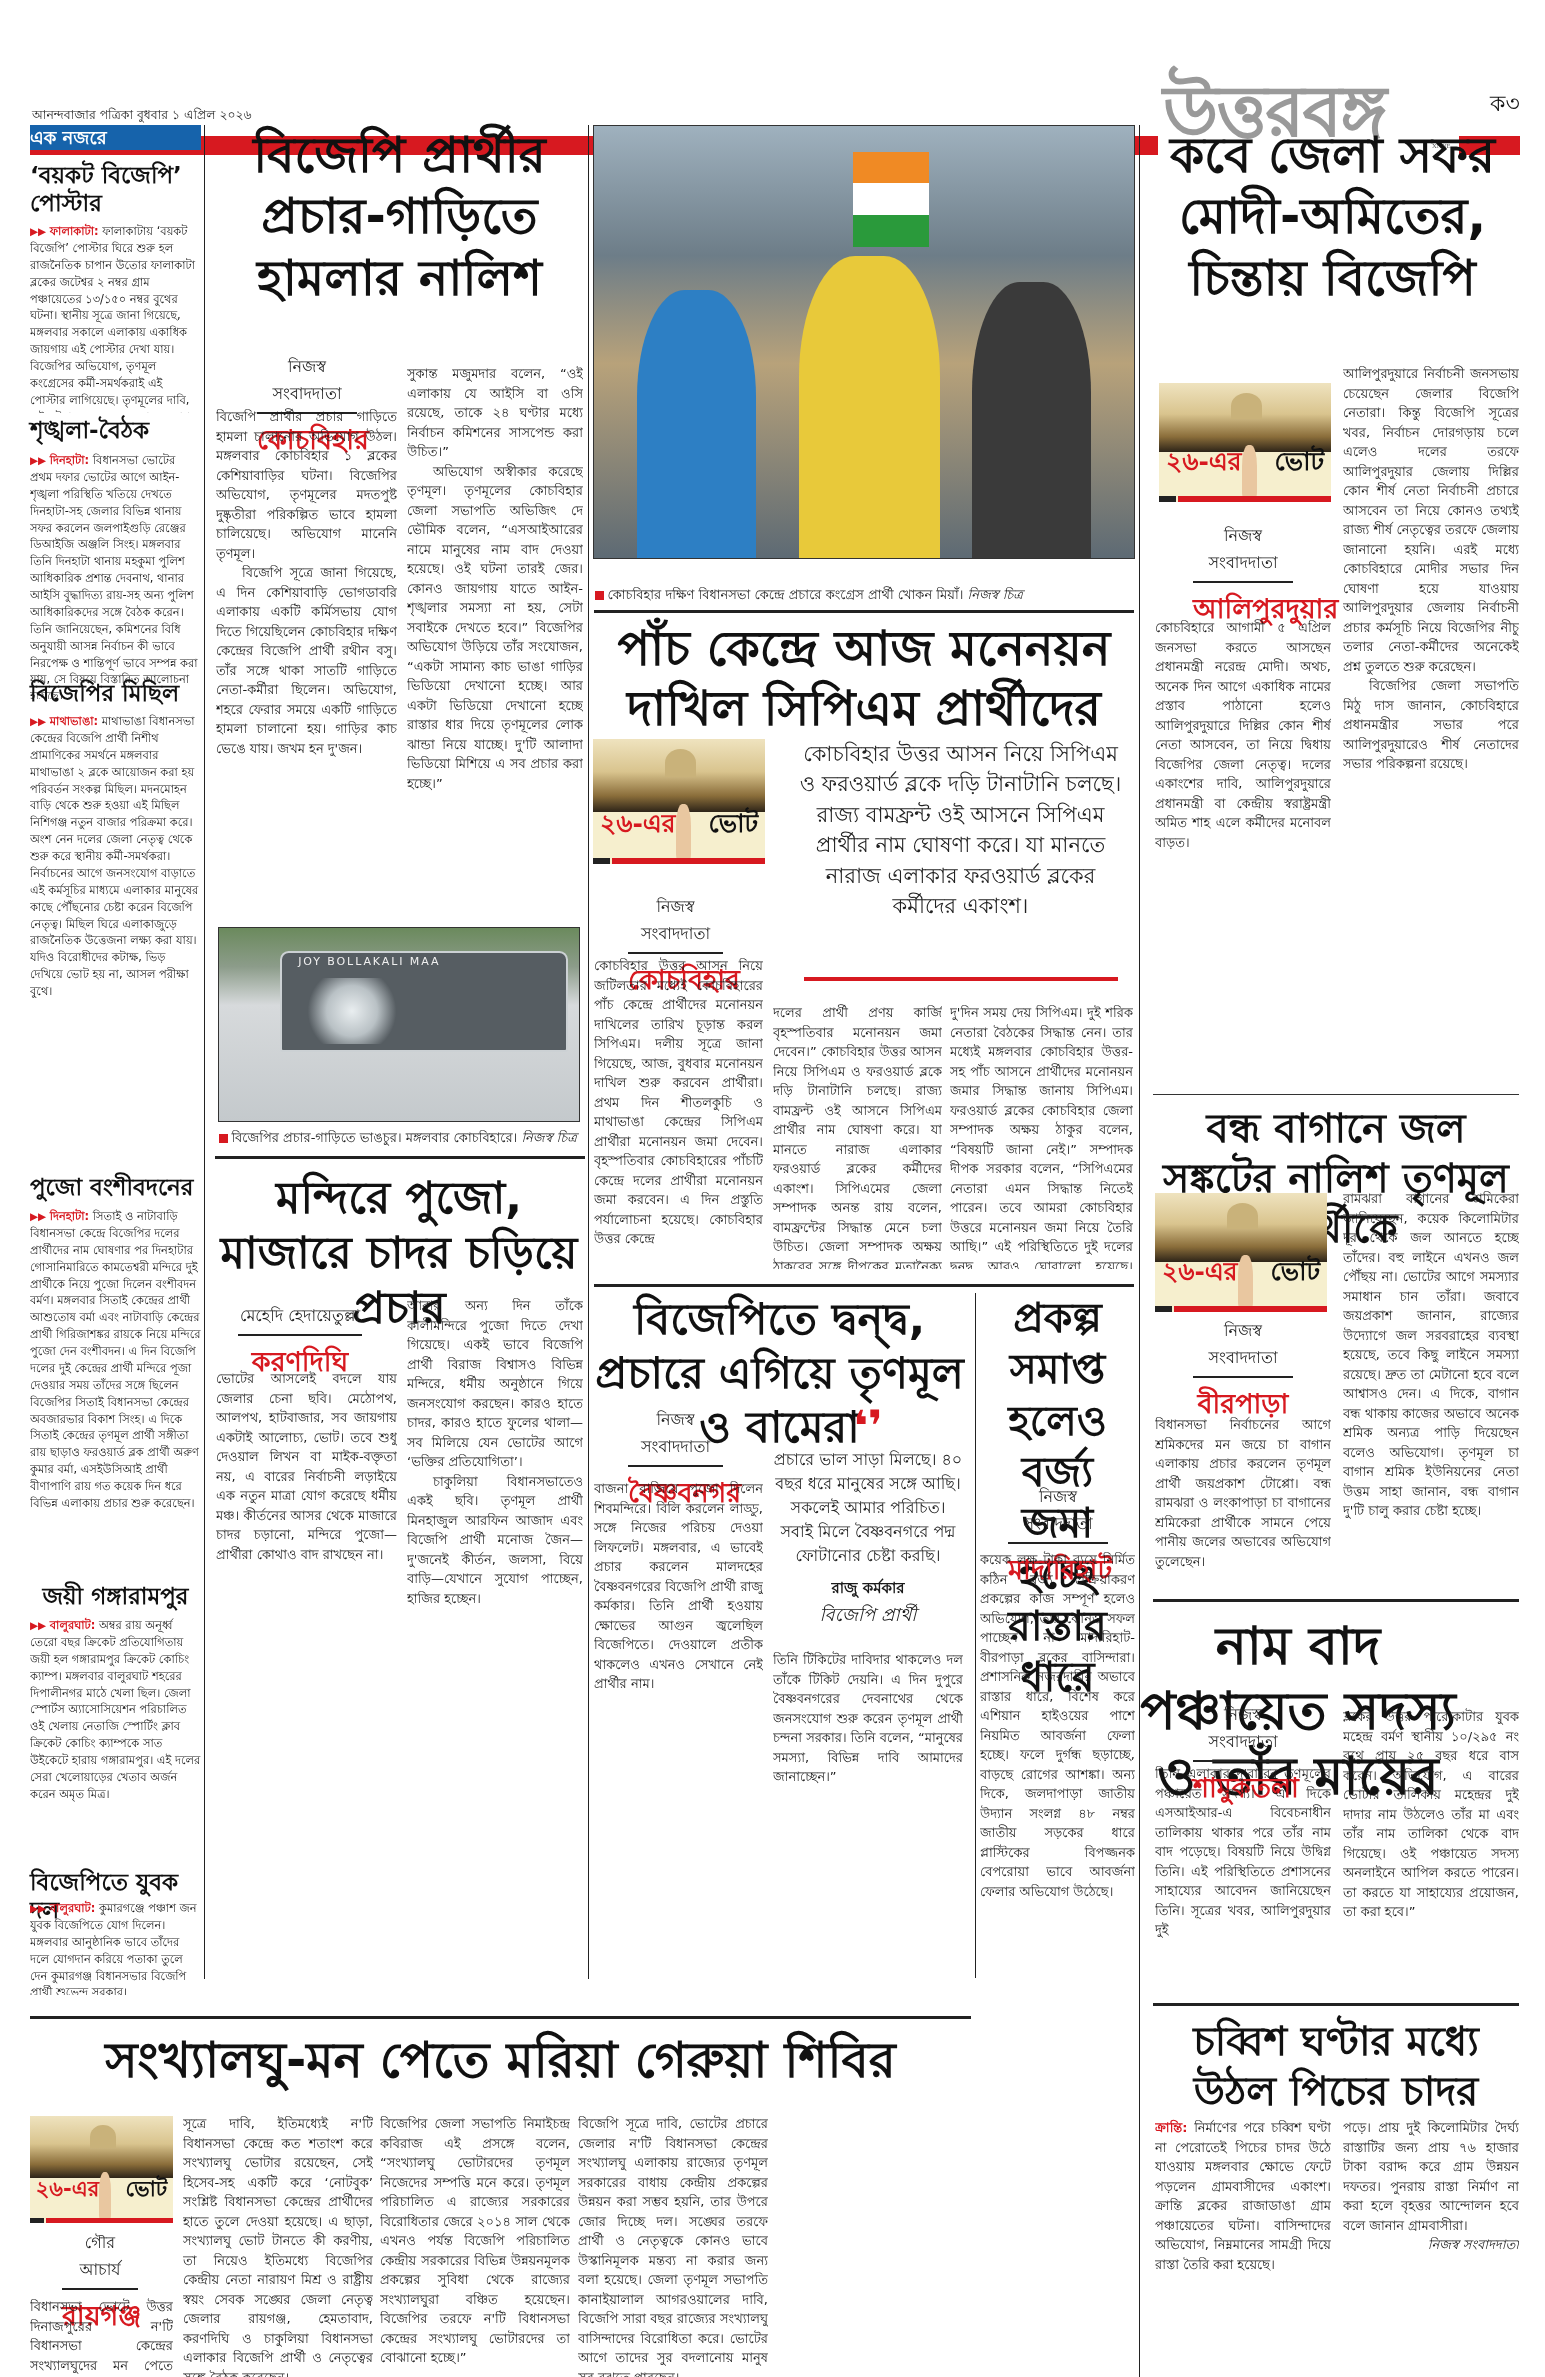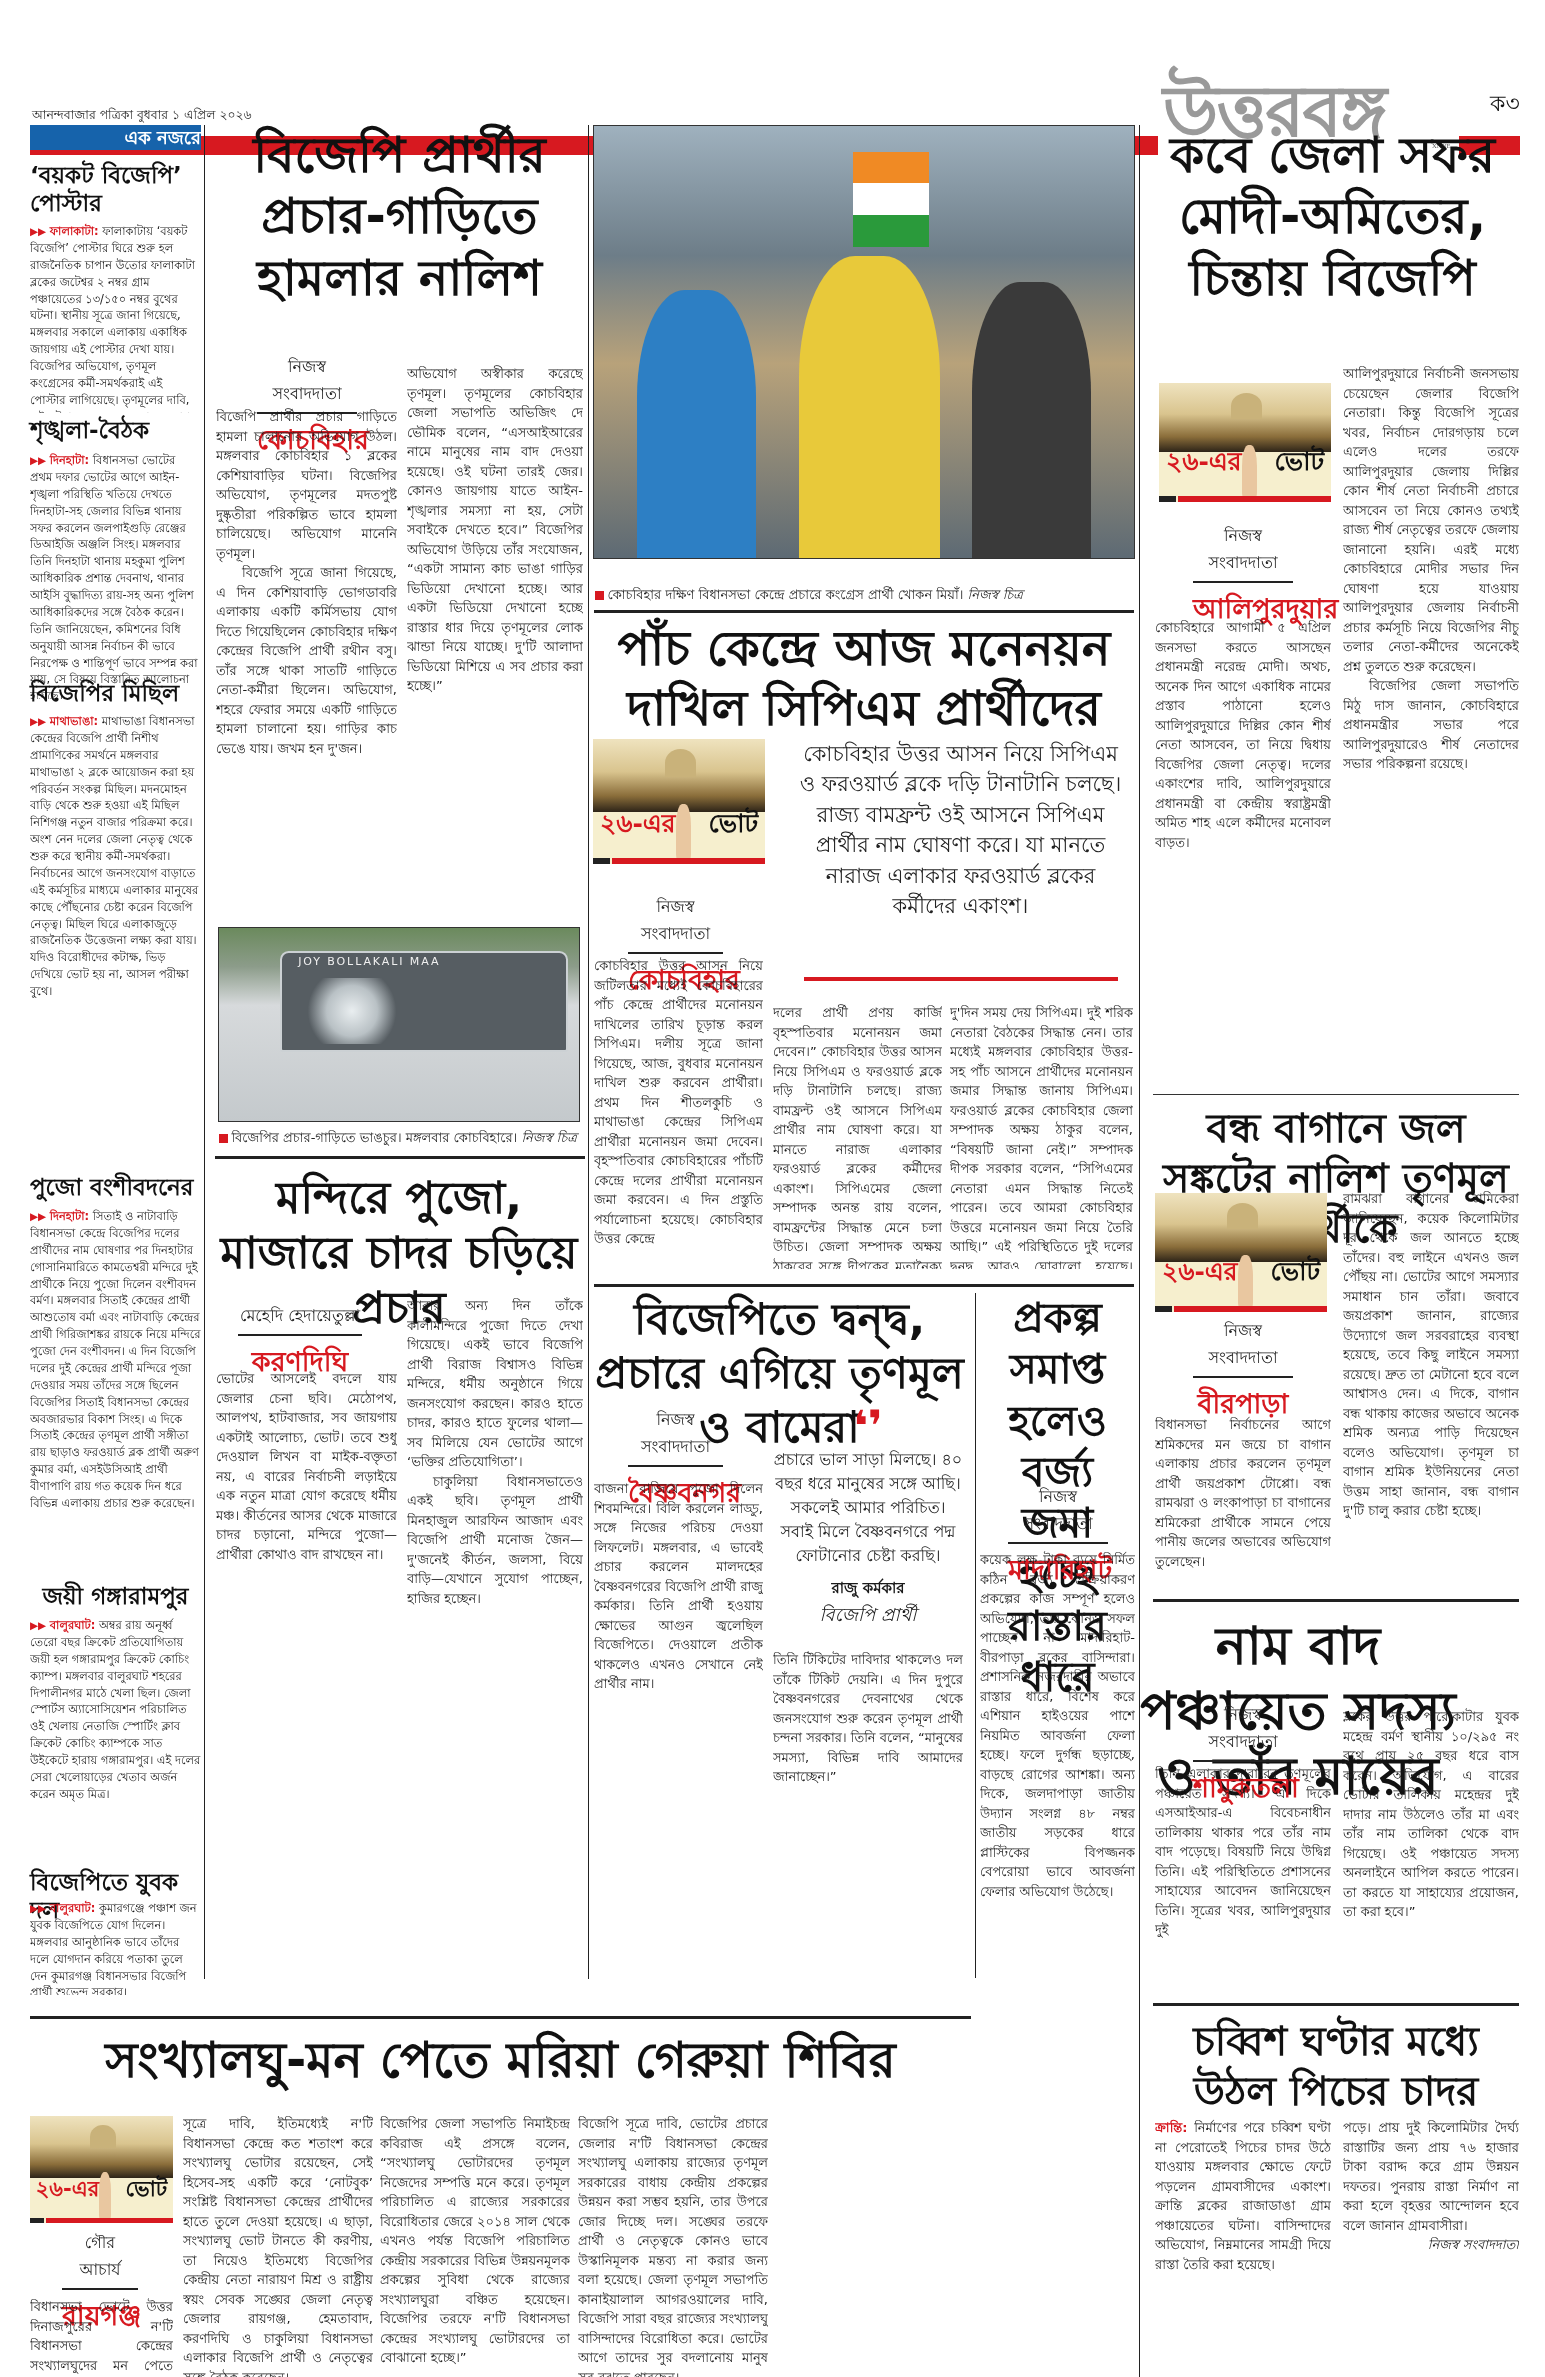--- a/index.html
+++ b/index.html
@@ -20,21 +20,21 @@
   .byline { position: absolute; text-align: center; }
   .byline .rep { font-size: 16px; color: #222; display: block; padding-bottom: 3.8px; border-bottom: 2.9px double #222; }
   .byline .loc { font-size: 27px; font-weight: bold; color: #d71920; display: block; margin-top: 4.8px; }
   .body { position: absolute; font-size: 13px; line-height: 1.5; text-align: justify; color: #1b1b1b; }
   .body p + p { text-indent: 2em; }
   .caption { position: absolute; font-size: 13px; color: #222; }
   .caption .sq { display: inline-block; width: 8.6px; height: 8.6px; background: #d71920; margin-right: 3.8px; vertical-align: middle; }
   .caption .credit { font-style: italic; }
 
   
-  .side-head { position: absolute; left: 30px; top: 125px; width: 171px; height: 25px; background: #1663ab; color: #fff; font-size: 18px; font-weight: bold; text-align: right; line-height: 25px; }
+  .side-head { position: absolute; left: 30px; top: 125px; width: 171px; height: 25px; background: #1663ab; color: #fff; font-size: 18px; font-weight: bold; text-align: left; line-height: 25px; }
   .side-title { position: absolute; left: 30px; font-size: 23px; font-weight: bold; color: #111; line-height: 1.2; width: 171px; }
   .side-body { position: absolute; left: 30px; width: 171px; font-size: 11.4px; line-height: 1.48; color: #1b1b1b; }
   .side-body .tri { color: #d71920; font-size: 10.5px; }
   .side-body .place { color: #d71920; font-weight: bold; }
 
   
   .badge { position: absolute; background: #f6efce; overflow: hidden; text-align: center; }
   .badge .bldg { position: absolute; left: 0; top: 0; right: 0; height: 58%; background: linear-gradient(180deg, #efe3bf 0%, #d9c48e 45%, #8a6d3a 78%, #2d2418 100%); }
   .badge .dome { position: absolute; left: 42%; top: 8%; width: 18%; height: 22%; border-radius: 50% 50% 0 0; background: #c9b27a; }
   .badge .num { position: absolute; left: 4%; bottom: 14%; color: #d71920; font-weight: bold; }
@@ -122,20 +122,21 @@
 <div class="headline" style="left:214px; top:125px; width:371px; font-size:49px;">বিজেপি প্রার্থীর প্রচার-গাড়িতে হামলার নালিশ</div>
 <div class="byline" style="left:257px; top:354px; width:100px;">
   <span class="rep">নিজস্ব সংবাদদাতা</span>
   <span class="loc">কোচবিহার</span>
 </div>
 <div class="body" style="left: 216px; top: 407px; width: 181px; height: 511px; overflow: hidden;">
   <p>বিজেপি প্রার্থীর প্রচার গাড়িতে হামলা চালানোর অভিযোগ উঠল। মঙ্গলবার কোচবিহার ১ ব্লকের কেশিয়াবাড়ির ঘটনা। বিজেপির অভিযোগ, তৃণমূলের মদতপুষ্ট দুষ্কৃতীরা পরিকল্পিত ভাবে হামলা চালিয়েছে। অভিযোগ মানেনি তৃণমূল।</p>
   <p>বিজেপি সূত্রে জানা গিয়েছে, এ দিন কেশিয়াবাড়ি ভোগডাবরি এলাকায় একটি কর্মিসভায় যোগ দিতে গিয়েছিলেন কোচবিহার দক্ষিণ কেন্দ্রের বিজেপি প্রার্থী রথীন বসু। তাঁর সঙ্গে থাকা সাতটি গাড়িতে নেতা-কর্মীরা ছিলেন। অভিযোগ, শহরে ফেরার সময়ে একটি গাড়িতে হামলা চালানো হয়। গাড়ির কাচ ভেঙে যায়। জখম হন দু'জন।</p>
 </div>
 <div class="body" style="left: 407px; top: 364px; width: 176px; height: 554px; overflow: hidden;">
+  <p>সুকান্ত মজুমদার বলেন, “ওই এলাকায় যে আইসি বা ওসি রয়েছে, তাকে ২৪ ঘণ্টার মধ্যে নির্বাচন কমিশনের সাসপেন্ড করা উচিত।”</p>
   <p>অভিযোগ অস্বীকার করেছে তৃণমূল। তৃণমূলের কোচবিহার জেলা সভাপতি অভিজিৎ দে ভৌমিক বলেন, “এসআইআরের নামে মানুষের নাম বাদ দেওয়া হয়েছে। ওই ঘটনা তারই জের। কোনও জায়গায় যাতে আইন-শৃঙ্খলার সমস্যা না হয়, সেটা সবাইকে দেখতে হবে।” বিজেপির অভিযোগ উড়িয়ে তাঁর সংযোজন, “একটা সামান্য কাচ ভাঙা গাড়ির ভিডিয়ো দেখানো হচ্ছে। আর একটা ভিডিয়ো দেখানো হচ্ছে রাস্তার ধার দিয়ে তৃণমূলের লোক ঝান্ডা নিয়ে যাচ্ছে। দু'টি আলাদা ভিডিয়ো মিশিয়ে এ সব প্রচার করা হচ্ছে।”</p>
 </div>
 <div class="photo photo-car" style="left:218px; top:927px; width:362px; height:195px;">
   <div class="wind"></div>
   <div class="crack"></div>
   <div class="sticker">JOY BOLLAKALI MAA</div>
 </div>
 <div class="caption" style="left:219px; top:1128px; width:366px;">
   <span class="sq"></span><span>বিজেপির প্রচার-গাড়িতে ভাঙচুর। মঙ্গলবার কোচবিহারে।</span>
   <span class="credit">নিজস্ব চিত্র</span>

